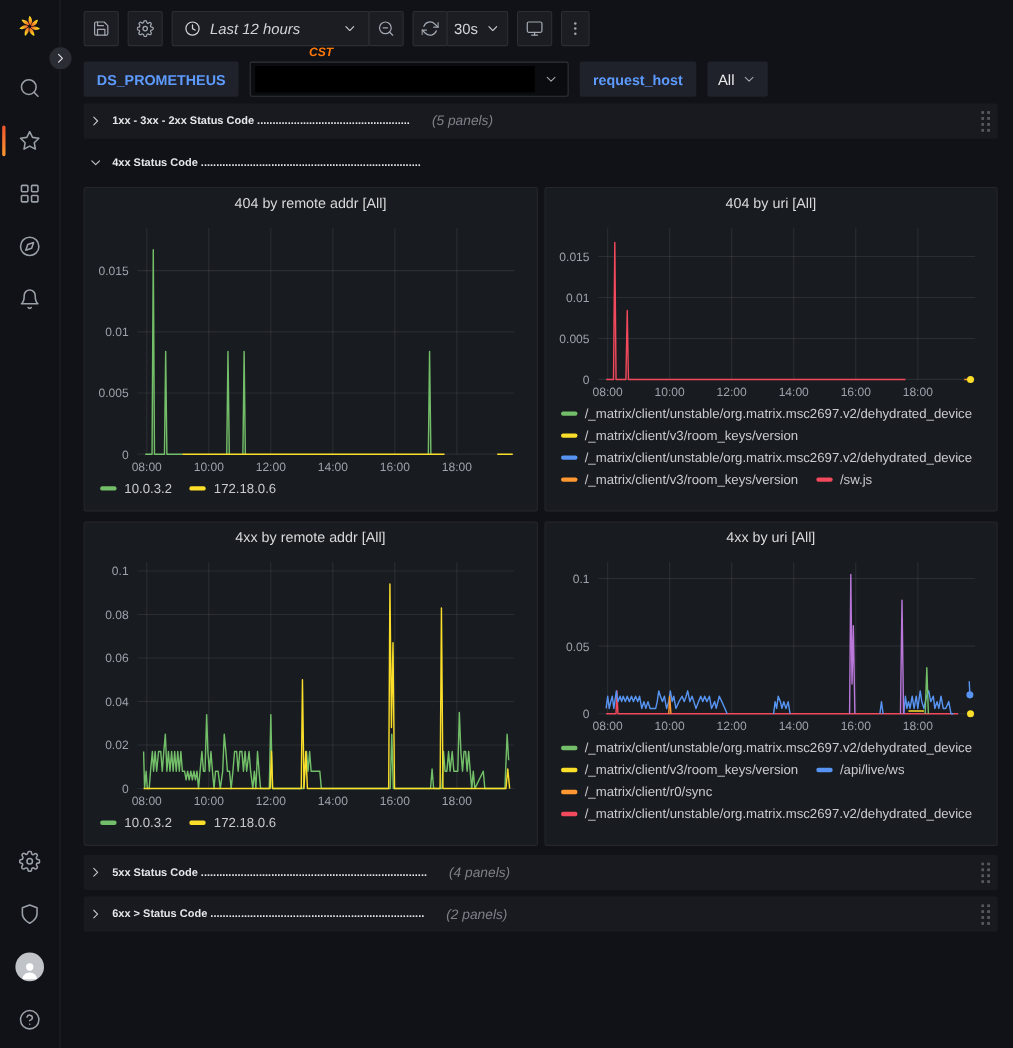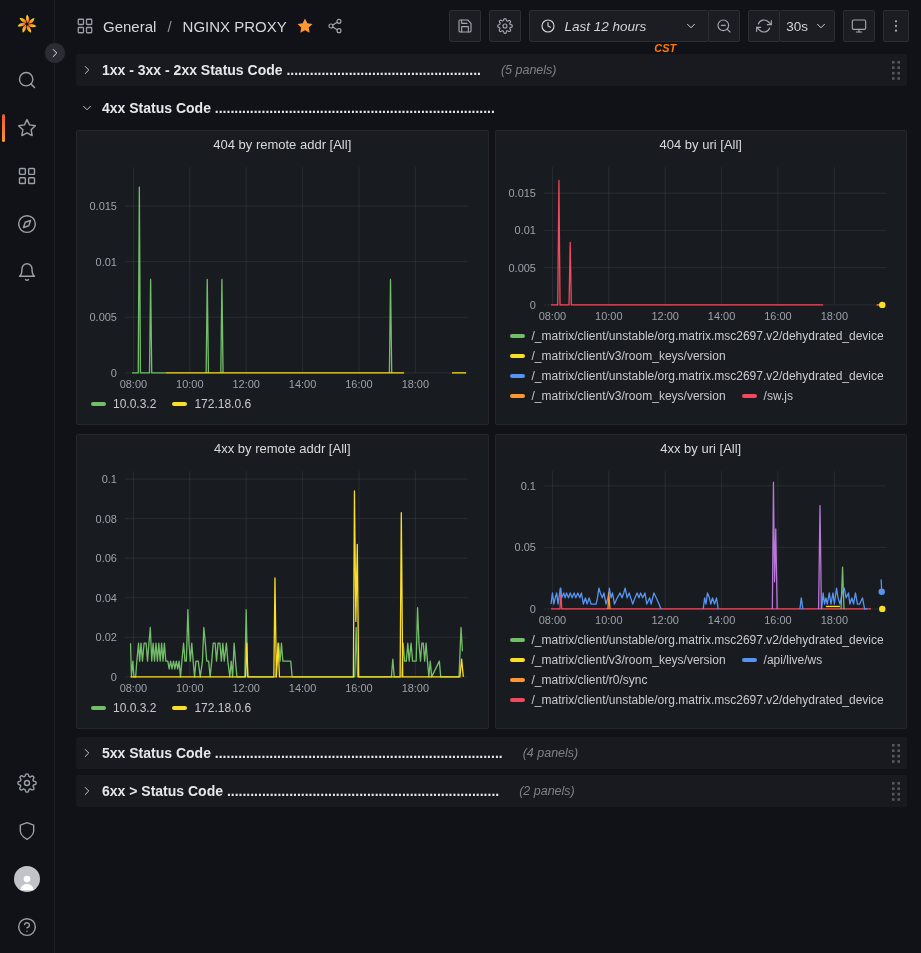--- a/index.html
+++ b/index.html
@@ -81,21 +81,21 @@
 
   
   .content { flex:1; overflow:hidden; padding:2px 14px 0 20px; }
   .dashrow {
     height:32px; display:flex; align-items:center; gap:8px; margin-bottom:6px;
     border-radius:2px; cursor:pointer; padding:0 6px 0 4px;
   }
   .dashrow.collapsed { background:#181a20; }
   .dashrow.expanded { background:transparent; margin-top:2px; }
   .row-chev { color:#c7c8cc; display:flex; flex:none; }
-  .row-title { font-size:14px; font-weight:700; color:#e6e7e9; white-space:nowrap; overflow:hidden; }
+  .row-title { font-size:10px; font-weight:700; color:#e6e7e9; white-space:nowrap; overflow:hidden; }
   .row-count { font-size:12.5px; font-style:italic; color:#7e8087; margin-left:12px; white-space:nowrap; }
   .drag-handle { margin-left:auto; color:#54575e; display:flex; cursor:grab; }
 
   .panels-grid { display:grid; grid-template-columns:1fr 1fr; gap:9px 6px; margin-bottom:8px; }
   .panel {
     height:295px; background:#181b1f; border:1px solid #24262c; border-radius:2px;
     padding:0 10px 4px; overflow:hidden; display:flex; flex-direction:column;
   }
   .panel-title {
     height:28px; line-height:28px; flex:none; text-align:center; font-size:13px; font-weight:500;
@@ -287,40 +287,20 @@
           <svg class="i i20">
             <use href="#i-help"></use>
           </svg>
         </div>
     </nav>
   </aside>
 
   <main class="main">
 
     <header class="topbar">
-      <div class="crumbs">
-        <span class="crumb-btn">
-            <svg class="i i18">
-              <use href="#i-apps"></use>
-            </svg>
-          </span>
-        <span>General</span>
-        <span class="sep">/</span>
-        <span>NGINX PROXY</span>
-        <span class="fav-star">
-            <svg class="i18 i-fill">
-              <use href="#i-star"></use>
-            </svg>
-          </span>
-        <span class="share-ic">
-            <svg class="i i16">
-              <use href="#i-share"></use>
-            </svg>
-          </span>
-      </div>
       <div class="toolbar">
         <button class="tb-btn">
             <svg class="i i16">
               <use href="#i-save"></use>
             </svg>
           </button>
         <button class="tb-btn">
             <svg class="i i16">
               <use href="#i-gear"></use>
             </svg>
@@ -361,20 +341,40 @@
             </svg>
           </button>
         <button class="tb-btn kebab-btn">
             <svg class="i i16">
               <use href="#i-kebab"></use>
             </svg>
           </button>
       </div>
     </header>
 
+    <div class="varrow">
+      <span class="var-label">DS_PROMETHEUS</span>
+      <span class="var-select">
+        <span class="redacted"></span>
+        <span class="chev">
+            <svg class="i i14">
+              <use href="#i-chevdown"></use>
+            </svg>
+          </span>
+      </span>
+      <span class="var-label">request_host</span>
+      <span class="var-value">
+        <span>All</span>
+        <span class="chev">
+            <svg class="i i14">
+              <use href="#i-chevdown"></use>
+            </svg>
+          </span>
+      </span>
+    </div>
 
     <section class="content">
 
       <div class="dashrow collapsed">
         <span class="row-chev">
             <svg class="i i14">
               <use href="#i-chevright"></use>
             </svg>
           </span>
         <span class="row-title"><span>1xx - 3xx - 2xx Status Code</span> <span>..................................................</span></span>

